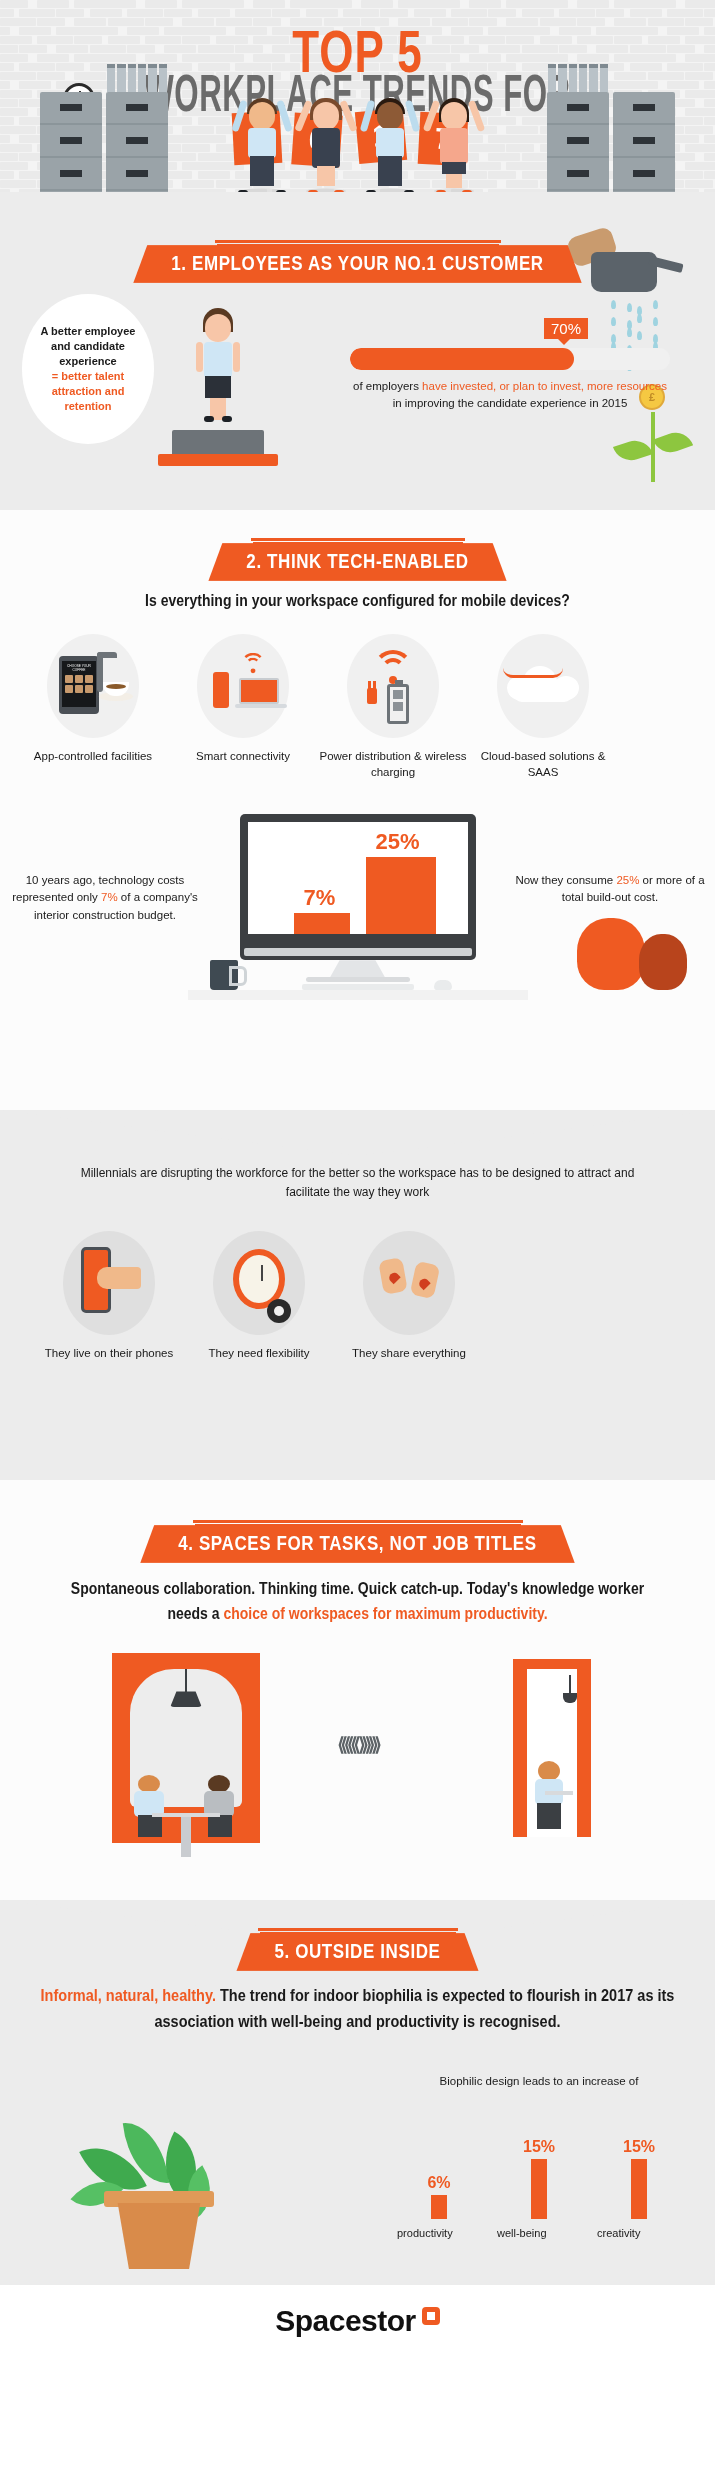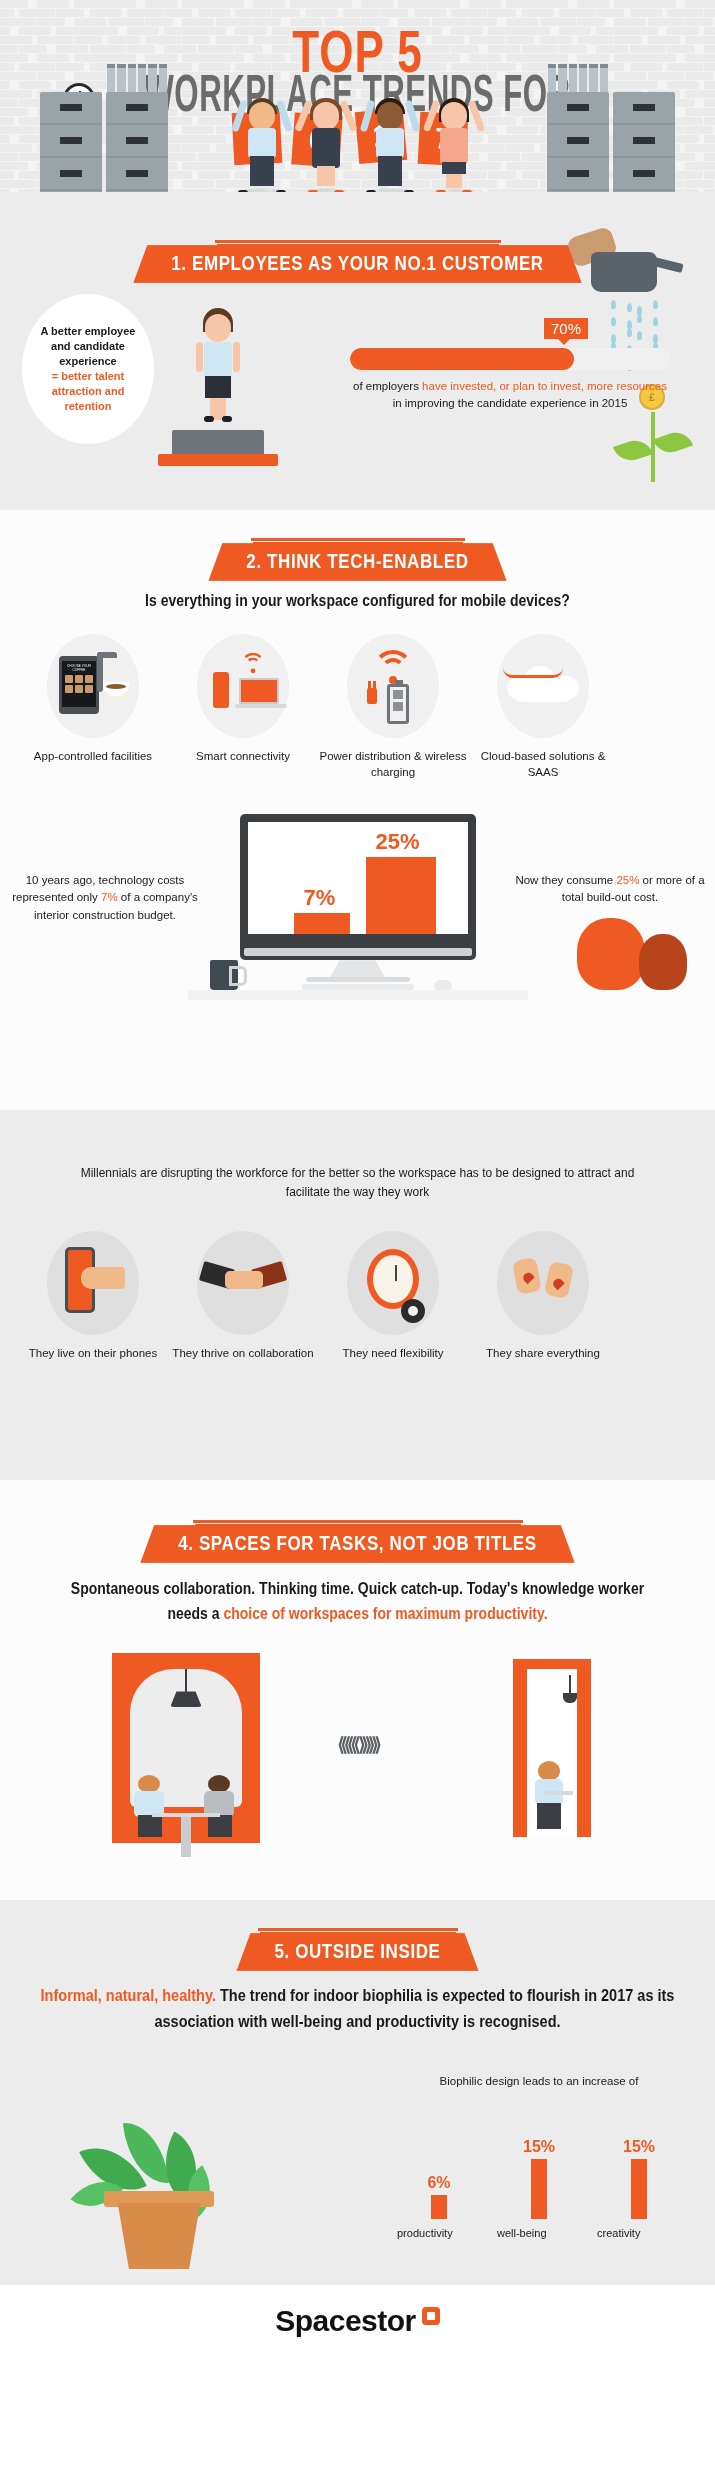--- a/index.html
+++ b/index.html
@@ -1064,37 +1064,29 @@
       </div>
     </div>
 
     <div class="chevron-down" style="bottom:-46px;"></div>
   </div>
 
   <div class="sec3">
 
     <div class="lead">Millennials are disrupting the workforce for the better so the workspace has to be designed to attract and facilitate the way they work</div>
 
-    <div class="iconrow" style="margin-top:30px;">
+    <div class="iconrow" style="margin-top:30px;margin-left:16px;">
       <div class="iconcell">
         <div class="icircle" style="background:#dfdfdf;">
           <div style="position:absolute;left:18px;top:16px;width:30px;height:66px;background:#ef5a22;border:3px solid #4a4f55;border-radius:5px;"></div>
           <div style="position:absolute;left:34px;top:36px;width:44px;height:22px;background:#f0b98a;border-radius:10px 4px 4px 10px;"></div>
         </div>
         <div class="icaption">They live on their phones</div>
       </div>
 
-      <div class="iconcell">
-        <div class="icircle" style="background:#dfdfdf;">
-          <div style="position:absolute;left:4px;top:34px;width:32px;height:20px;background:#2b2b2b;transform:rotate(16deg);border-radius:2px;"></div>
-          <div style="position:absolute;right:4px;top:34px;width:32px;height:20px;background:#8a3318;transform:rotate(-16deg);border-radius:2px;"></div>
-          <div style="position:absolute;left:28px;top:40px;width:38px;height:18px;background:#f0b98a;border-radius:5px;"></div>
-        </div>
-        <div class="icaption">They thrive on collaboration</div>
-      </div>
 
       <div class="iconcell">
         <div class="icircle" style="background:#dfdfdf;">
           <div class="clock3"></div>
           <div class="gear"></div>
         </div>
         <div class="icaption">They need flexibility</div>
       </div>
 
       <div class="iconcell">

